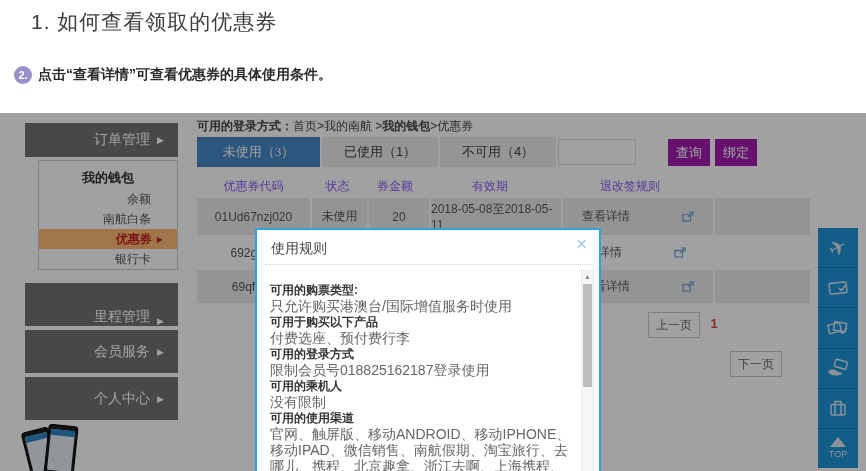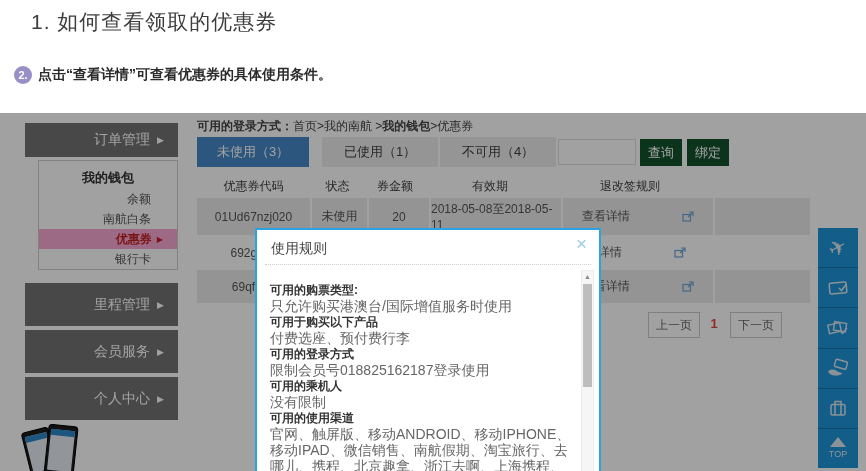--- a/index.html
+++ b/index.html
@@ -16,71 +16,71 @@
   .step-text{font-size:14px;font-weight:bold;color:#2b2b2b;}
   
   .screenshot{position:absolute;left:0;top:113px;width:866px;height:358px;background:#fff;overflow:hidden;}
   .site{position:absolute;inset:0;}
   .dim{position:absolute;inset:0;background:rgba(0,0,0,0.37);z-index:5;}
   
   .side-btn{position:absolute;left:25px;width:153px;background:#737373;color:#fff;font-size:14px;
     display:flex;align-items:center;justify-content:flex-end;padding-right:14px;box-sizing:border-box;cursor:pointer;}
   .side-btn .arr{font-size:9px;margin-left:7px;}
   .btn-orders{top:10px;height:34px;}
-  .btn-mileage{top:170px;height:43px;}
+  .btn-mileage{top:170px;height:43px;align-items:flex-end;}
   .btn-member{top:217px;height:43px;}
   .btn-personal{top:264px;height:43px;}
   .wallet-panel{position:absolute;left:38px;top:47px;width:140px;height:110px;background:#fff;
     border:1px solid #cfcfcf;box-sizing:border-box;z-index:2;}
   .wallet-title{font-size:13px;font-weight:bold;color:#333;text-align:center;padding-top:8px;height:20px;}
   .wallet-item{height:20px;font-size:12px;color:#555;display:flex;align-items:center;justify-content:flex-end;
     padding-right:26px;cursor:pointer;}
-  .wallet-item.active{background:#f9a8d4;color:#c32222;font-weight:bold;padding-right:14px;}
+  .wallet-item.active{background:#fdba74;color:#c32222;font-weight:bold;padding-right:14px;}
   .wallet-item.active .arr{font-size:8px;color:#c32222;margin-left:5px;}
   .phones{position:absolute;left:26px;top:312px;width:60px;height:50px;z-index:1;}
   .phone{position:absolute;background:#1b1b1d;border-radius:4px;border:1px solid #000;}
   .phone .scr{position:absolute;left:2px;right:2px;top:4px;bottom:5px;background:#e8edf2;border-radius:1px;}
   .phone .scr .hd{height:6px;background:#2d88c9;}
   .p1{left:0;top:4px;width:26px;height:46px;transform:rotate(-14deg);}
   .p2{left:20px;top:0;width:28px;height:50px;transform:rotate(6deg);}
   .app-banner{position:absolute;left:70px;bottom:0;width:118px;height:16px;background:#1e96d8;overflow:hidden;}
   .app-banner span{display:block;color:#fff;font-size:14px;padding-left:36px;line-height:22px;}
   
   .breadcrumb{position:absolute;left:197px;top:5px;font-size:12px;color:#454545;}
   .breadcrumb b{font-weight:bold;}
   .tab{position:absolute;top:24px;height:30px;display:flex;align-items:center;justify-content:center;
     font-size:13px;cursor:pointer;box-sizing:border-box;}
   .tab.active{background:#4688c8;color:#fff;}
   .tab.inactive{background:#ededed;color:#3f3f3f;}
-  .tab1{left:197px;width:112px;}
+  .tab1{left:197px;width:123px;font-family:Liberation Serif, serif;}
   .tab2{left:322px;width:116px;}
   .tab3{left:440px;width:116px;}
   .search-input{position:absolute;left:558px;top:26px;width:78px;height:26px;border:1px solid #dcdcdc;
     box-sizing:border-box;background:#fff;font-size:12px;padding:0 5px;outline:none;}
-  .red-btn{position:absolute;top:26px;width:42px;height:27px;background:#14532d;color:#fff;font-size:13px;
-    border:none;cursor:pointer;display:flex;align-items:center;justify-content:center;}
+  .red-btn{position:absolute;top:26px;width:42px;height:27px;background:#a21caf;color:#fff;font-size:13px;
+    border:none;cursor:pointer;display:flex;align-items:center;justify-content:center;margin-left:28px;}
   .btn-query{left:640px;}
   .btn-bind{left:687px;}
   .trow{position:absolute;left:197px;width:613px;display:flex;}
   .trow .cell{display:flex;align-items:center;justify-content:center;font-size:12px;color:#555;box-sizing:border-box;}
   .c-code{width:113px;}.c-status{width:55px;}.c-amount{width:60px;}.c-valid{width:130px;}.c-rules{width:150px;}
   .c-fill{flex:1;}
   .thead{top:62px;height:23px;}
-  .thead .cell{color:#404040;}
+  .thead .cell{color:#8b5cf6;}
   .r1{top:85px;height:37px;}
   .r2{top:122px;height:35px;}
   .r3{top:157px;height:33px;}
   .shade .cell{background:#ebebeb;margin-right:2px;}
   .shade .cell:last-child{margin-right:0;}
   .action{cursor:pointer;color:#555;gap:48px;}
   .action svg{margin-left:4px;}
   .pager-btn{position:absolute;top:199px;height:26px;background:#fff;border:1px solid #c9c9c9;box-sizing:border-box;
     font-size:12px;color:#666;display:flex;align-items:center;justify-content:center;cursor:pointer;}
   .pg-prev{left:648px;width:52px;}
-  .pg-next{left:730px;width:52px;}
+  .pg-next{left:730px;width:52px;margin-top:39px;}
   .pg-cur{position:absolute;left:704px;top:203px;width:20px;text-align:center;font-size:13px;font-weight:bold;color:#e04444;}
   
   .toolbar{position:absolute;left:818px;top:115px;width:40px;height:240px;background:#1e96d8;z-index:2;
     display:flex;flex-direction:column;}
   .tool-cell{flex:1;display:flex;flex-direction:column;align-items:center;justify-content:center;cursor:pointer;
     border-top:1px solid rgba(0,0,0,0.22);}
   .tool-cell:first-child{border-top:none;}
   .plane-glyph{font-size:21px;color:#dce8f0;transform:rotate(-28deg);display:block;}
   .top-arrow{width:0;height:0;border-left:8px solid transparent;border-right:8px solid transparent;
     border-bottom:10px solid #dce8f0;}

